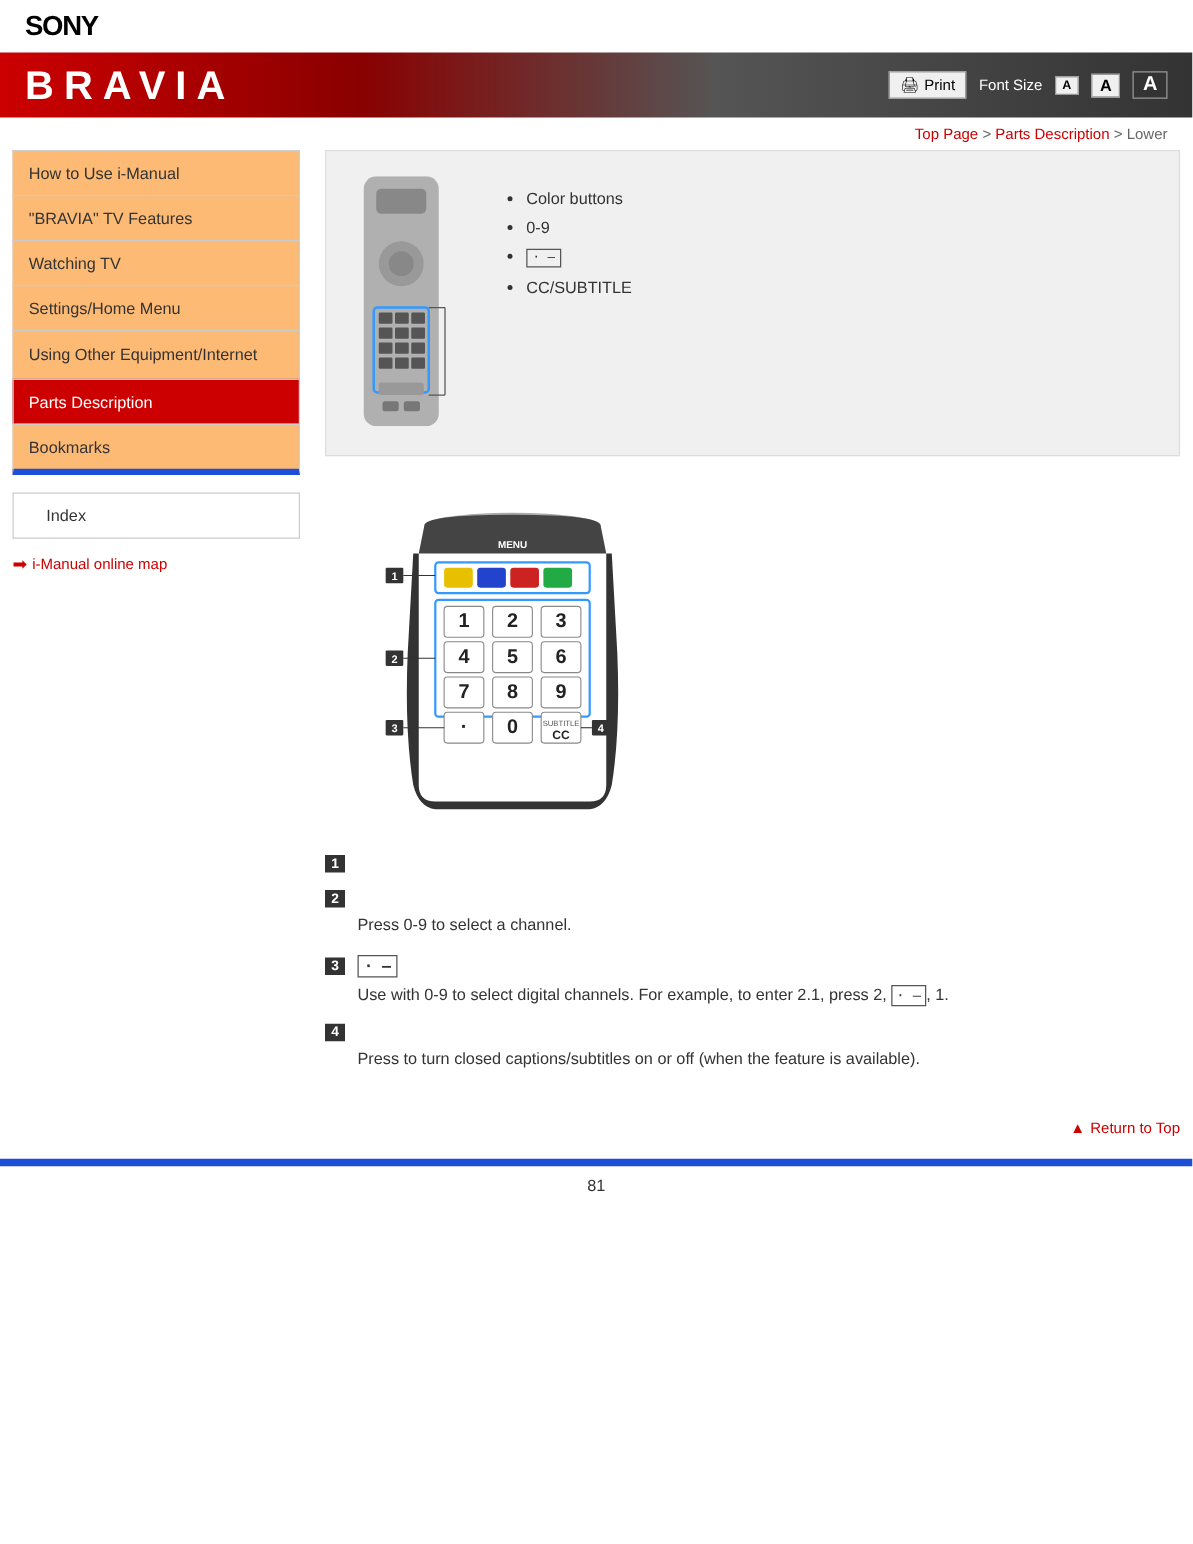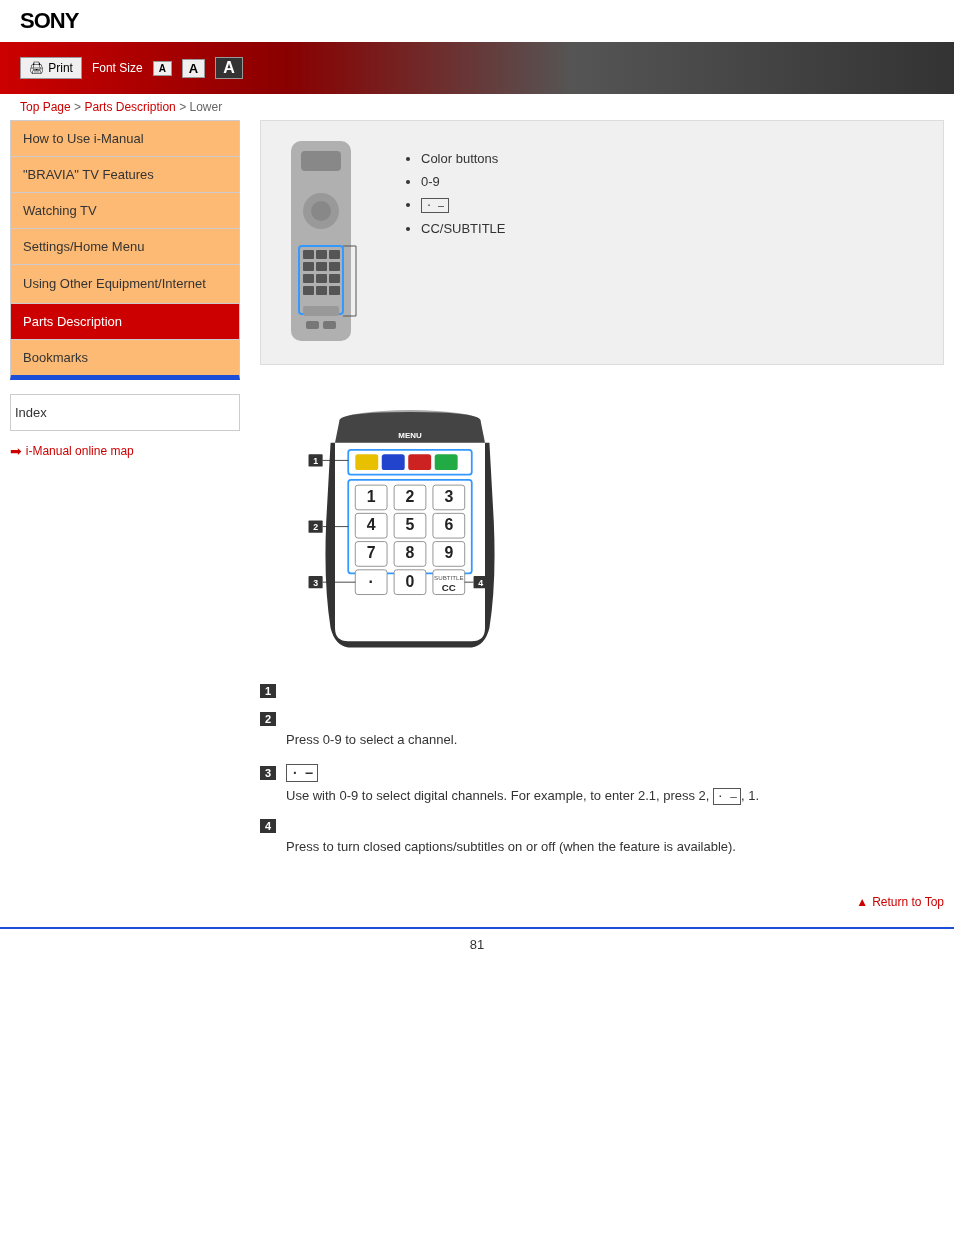--- a/index.html
+++ b/index.html
@@ -25,39 +25,39 @@
       border: 1px solid #999; background: #f0f0f0; padding: 3px 8px;
       font-size: 12px; cursor: pointer; display: flex; align-items: center; gap: 4px;
     }
     .font-size-label { font-size: 12px; color: #fff; }
     .font-btn { border: 1px solid #999; background: #f0f0f0; cursor: pointer; font-weight: bold; }
     .font-btn-sm { font-size: 10px; padding: 1px 5px; }
     .font-btn-md { font-size: 13px; padding: 1px 6px; }
     .font-btn-lg { font-size: 16px; padding: 1px 7px; font-weight: 900; background: #333; color: #fff; }
 
     
-    .breadcrumb-bar { text-align: left; padding: 6px 20px; font-size: 12px; color: #333; }
+    .breadcrumb-bar { text-align: right; padding: 6px 20px; font-size: 12px; color: #333; }
     .breadcrumb-bar a { color: #c00; text-decoration: none; }
     .breadcrumb-bar span { color: #666; }
 
     
     .main-layout { display: flex; padding: 0 10px; gap: 0; }
 
     
     .sidebar { width: 240px; flex-shrink: 0; padding-right: 10px; }
     .sidebar-item {
       border: 1px solid #ccc; border-bottom: none; padding: 10px 12px;
       cursor: pointer; font-size: 13px; color: #333; background: #fdba74;
     }
     .sidebar-item:last-of-type { border-bottom: 1px solid #ccc; }
     .sidebar-item.active { background: #c00; color: #fff; }
     .sidebar-item.multiline { line-height: 1.4; }
     .sidebar-spacer { height: 14px; }
     .sidebar-index {
-      border: 1px solid #ccc; padding: 10px 4px; font-size: 13px; color: #333;
+      border: 1px solid #ccc; padding: 10px 26px; font-size: 13px; color: #333;
       cursor: pointer; background: #fff;
     }
     .sidebar-link { margin-top: 10px; font-size: 12px; color: #c00; text-decoration: none; display: flex; align-items: center; gap: 4px; cursor: pointer; }
     .arrow-icon { color: #c00; font-size: 14px; }
 
     
     .content { flex: 1; padding-left: 10px; }
 
     
     .remote-diagram-box {
@@ -85,33 +85,34 @@
       display: inline-block; background: #333; color: #fff;
       font-size: 11px; font-weight: bold; padding: 1px 5px; margin-right: 6px;
     }
     .section-entry { margin-bottom: 14px; }
     .section-entry p { margin-left: 26px; font-size: 13px; line-height: 1.5; }
     .section-heading { display: flex; align-items: center; margin-bottom: 4px; font-weight: bold; }
 
     .return-top { text-align: right; color: #c00; font-size: 12px; cursor: pointer; padding: 4px 0 8px 0; }
     .return-top a { color: #c00; text-decoration: none; display: flex; align-items: center; justify-content: flex-end; gap: 4px; }
 
-    .page-footer { border-top: 2px solid #1d4ed8; text-align: center; padding: 8px; font-size: 13px; color: #333; margin-top: 10px; }
+    .page-footer { border-top: 6px solid #1d4ed8; text-align: center; padding: 8px; font-size: 13px; color: #333; margin-top: 10px; }
 
     
     .keypad-svg { width: 300px; height: 260px; }
   </style>
 </head>
 <body>
 
 <div class="sony-header">
   <div class="sony-logo">SONY</div>
 </div>
 
 <div class="bravia-banner">
+  <div class="bravia-title">BRAVIA</div>
   <div class="banner-controls">
     <button class="print-btn">
       <span>🖨</span>
       <span>Print</span>
     </button>
     <span class="font-size-label">Font Size</span>
     <button class="font-btn font-btn-sm">A</button>
     <button class="font-btn font-btn-md">A</button>
     <button class="font-btn font-btn-lg">A</button>
   </div>

